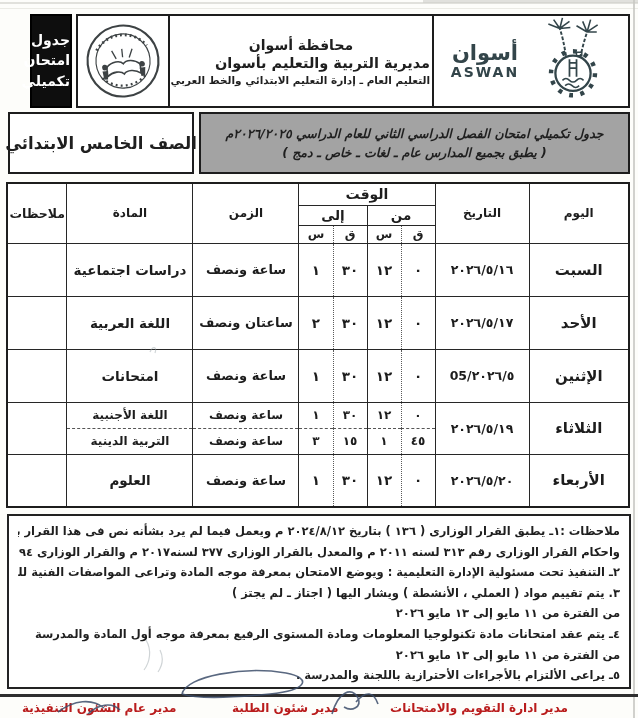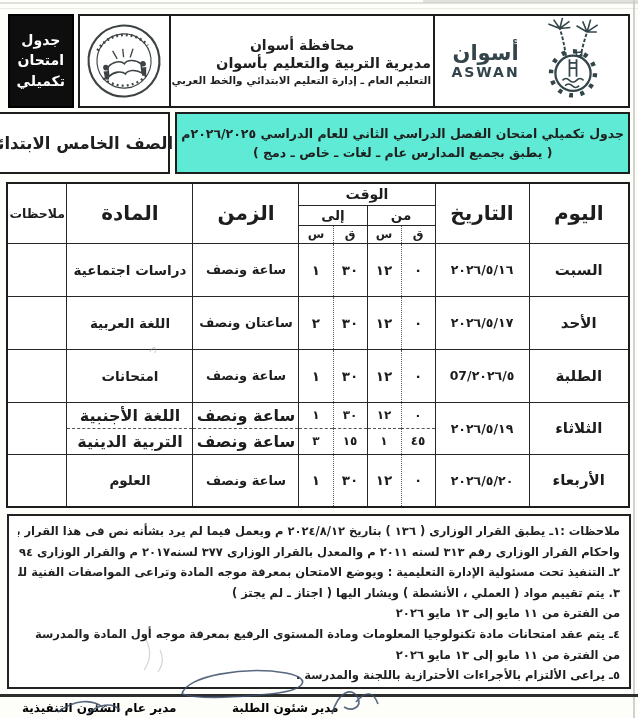--- a/index.html
+++ b/index.html
@@ -20,63 +20,63 @@
   .aswan-cell { width:198px; display:flex; align-items:center; justify-content:flex-start; gap:2px; padding:10px; }
   .aswan-cell svg { flex:0 0 auto; }
   .aswan-text { flex:1; text-align:center; color:#33454a; }
   .aswan-ar { font-size:21px; font-weight:bold; line-height:1.05; }
   .aswan-en { font-size:14px; font-weight:bold; letter-spacing:2px; }
   .org-cell { width:266px; margin-right:-2px; display:flex; flex-direction:column; justify-content:space-evenly; text-align:center; padding:18px 2px; }
   .org-l1 { font-size:14px; font-weight:bold; }
   .org-l2 { font-size:14.5px; font-weight:bold;text-align:right; }
   .org-l3 { font-size:10.5px; font-weight:bold; letter-spacing:-0.1px; white-space:nowrap;margin-left:14px; }
   .stamp-cell { width:94px; margin-right:-2px; display:flex; align-items:center; justify-content:center; }
-  .badge { width:66px; height:94px; margin-right:4px; background:#0e0e0e; border:2px solid #000; color:#fff;
+  .badge { width:42px; height:94px; margin-right:4px; background:#0e0e0e; border:2px solid #000; color:#fff;
            display:flex; flex-direction:column; justify-content:center; text-align:center; gap:3px; }
   .badge div { font-size:14px; font-weight:bold; line-height:1.25; }
 
   
   .title-band { position:absolute; top:112px; right:8px; width:622px; height:62px; display:flex; gap:5px; }
-  .title-box { flex:1; border:2px solid #1d1d1d; display:flex; flex-direction:column; justify-content:center; text-align:center; gap:4px; padding:2px 4px; background:#5eead4; }
+  .title-box { flex:1; border:2px solid #1d1d1d; display:flex; flex-direction:column; justify-content:center; text-align:center; gap:4px; padding:2px 4px; background:#a3a3a3;font-style:italic; }
   .title-main { font-size:12.5px; font-weight:bold; letter-spacing:-0.2px; white-space:nowrap; }
   .title-scope { font-size:12.5px; font-weight:bold; }
   .grade-box { width:186px; border:2px solid #1d1d1d; display:flex; align-items:center; justify-content:center;
                font-size:16.5px; font-weight:bold; white-space:nowrap; background:#fff; }
 
   
   table.sched { position:absolute; top:182px; right:8px; width:622px; border-collapse:collapse; table-layout:fixed; background:#fff; border:2.5px solid #1d1d1d; }
   table.sched th, table.sched td { border:1.5px solid #272727; text-align:center; vertical-align:middle; font-weight:bold; color:#1d1d1d; padding:0; overflow:hidden; }
   tr.h1 { height:22px; } tr.h2 { height:20px; } tr.h3 { height:18px; }
-  th.big { font-size:20px; }
+  th.big { font-size:12px; }
   th.time-h { font-size:14px; }
   th.fromto { font-size:13.5px; }
   th.squnit { font-size:12px; }
   th.notes-h { font-size:12.5px; letter-spacing:-0.3px; }
   tr.day-row { height:53px; }
   tr.sub-row { height:26px; }
   td.day-cell { font-size:15px; }
   td.date-cell { font-size:12.5px; }
   td.tnum { font-size:13.5px; }
   td.dur-cell { font-size:13px; }
   td.subj-cell { font-size:13.5px; }
   tr.sub-row td.tnum { font-size:12px; }
-  tr.sub-row td.dur-cell, tr.sub-row td.subj-cell { font-size:16px; }
+  tr.sub-row td.dur-cell, tr.sub-row td.subj-cell { font-size:12px; }
   .dot-after { border-left:1.5px dotted #5a5a5a !important; }
   .dot-before { border-right:1.5px dotted #5a5a5a !important; }
   td.dash-bottom { border-bottom:1.5px dashed #555 !important; }
   td.dash-top { border-top:1.5px dashed #555 !important; }
 
   
   .notes-box { position:absolute; top:514px; right:7px; width:624px; height:175px; border:2.5px solid #222;
                background:#fff; padding:5px 9px 0; }
   .note-line { font-size:11.5px; font-weight:bold; line-height:20.6px; white-space:nowrap; overflow:hidden; }
   .bottom-rule { position:absolute; top:694px; left:0; width:638px; height:2.5px; background:#2e2e2e; }
 
   
-  .sig { position:absolute; top:701px; font-size:12px; font-weight:bold; color:#000000; white-space:nowrap; }
+  .sig { position:absolute; top:701px; font-size:12px; font-weight:bold; color:#b91c1c; white-space:nowrap; }
   .sig-right { right:70px; }
   .sig-middle { left:232px; }
   .sig-left { left:22px; }
 
   .squiggles { position:absolute; inset:0; pointer-events:none; }
 </style>
 </head>
 <body>
 
 <div class="page">
@@ -195,22 +195,22 @@
           <td class="date-cell">٢٠٢٦/٥/١٧</td>
           <td class="tnum dot-after">٠</td>
           <td class="tnum dot-before">١٢</td>
           <td class="tnum dot-after">٣٠</td>
           <td class="tnum dot-before">٢</td>
           <td class="dur-cell">ساعتان ونصف</td>
           <td class="subj-cell">اللغة العربية</td>
           <td class="notes-cell"></td>
         </tr>
         <tr class="day-row">
-          <td class="day-cell">الطلبة</td>
-          <td class="date-cell">٢٠٢٦/٥/07</td>
+          <td class="day-cell">الإثنين</td>
+          <td class="date-cell">٢٠٢٦/٥/05</td>
           <td class="tnum dot-after">٠</td>
           <td class="tnum dot-before">١٢</td>
           <td class="tnum dot-after">٣٠</td>
           <td class="tnum dot-before">١</td>
           <td class="dur-cell">ساعة ونصف</td>
           <td class="subj-cell">امتحانات</td>
           <td class="notes-cell"></td>
         </tr>
         <tr class="sub-row">
           <td class="day-cell" rowspan="2">الثلاثاء</td>
@@ -250,20 +250,21 @@
       <div class="note-line">واحكام القرار الوزارى رقم ٣١٣ لسنه ٢٠١١ م والمعدل بالقرار الوزارى ٣٧٧ لسنه٢٠١٧ م والقرار الوزارى ١٩٤ لسنة ٢٠٢٠</div>
       <div class="note-line">٢ـ التنفيذ تحت مسئولية الإدارة التعليمية : ويوضع الامتحان بمعرفة موجه المادة وتراعى المواصفات الفنية للورقة الامتحانية</div>
       <div class="note-line">٣. يتم تقييم مواد ( العملي ، الأنشطة ) ويشار اليها ( اجتاز ـ لم يجتز )</div>
       <div class="note-line">من الفترة من ١١ مايو إلى ١٣ مايو ٢٠٢٦</div>
       <div class="note-line">٤ـ يتم عقد امتحانات مادة تكنولوجيا المعلومات ومادة المستوى الرفيع بمعرفة موجه أول المادة والمدرسة</div>
       <div class="note-line">من الفترة من ١١ مايو إلى ١٣ مايو ٢٠٢٦</div>
       <div class="note-line">٥ـ يراعى الألتزام بالأجراءات الأحترازية باللجنة والمدرسة .</div>
     </div>
   <div class="bottom-rule"></div>
 
+  <span class="sig sig-right">مدير ادارة التقويم والامتحانات</span>
   <span class="sig sig-middle">مدير شئون الطلبة</span>
   <span class="sig sig-left">مدير عام الشئون التنفيذية</span>
 
   <svg class="squiggles" viewBox="0 0 638 718">
     <g fill="none" stroke="#3d4e6b" stroke-width="1.6" opacity="0.85">
       <path d="M182,694 C186,676 244,666 286,673 C312,678 308,690 270,694 C240,697 200,700 182,694"></path>
       <path d="M332,714 C338,692 352,686 358,698 C362,707 352,712 344,707"></path>
       <path d="M356,702 C366,690 374,692 378,704"></path>
       <path d="M58,712 C74,700 92,698 104,708"></path>
       <path d="M88,714 C98,704 112,702 120,710"></path>

